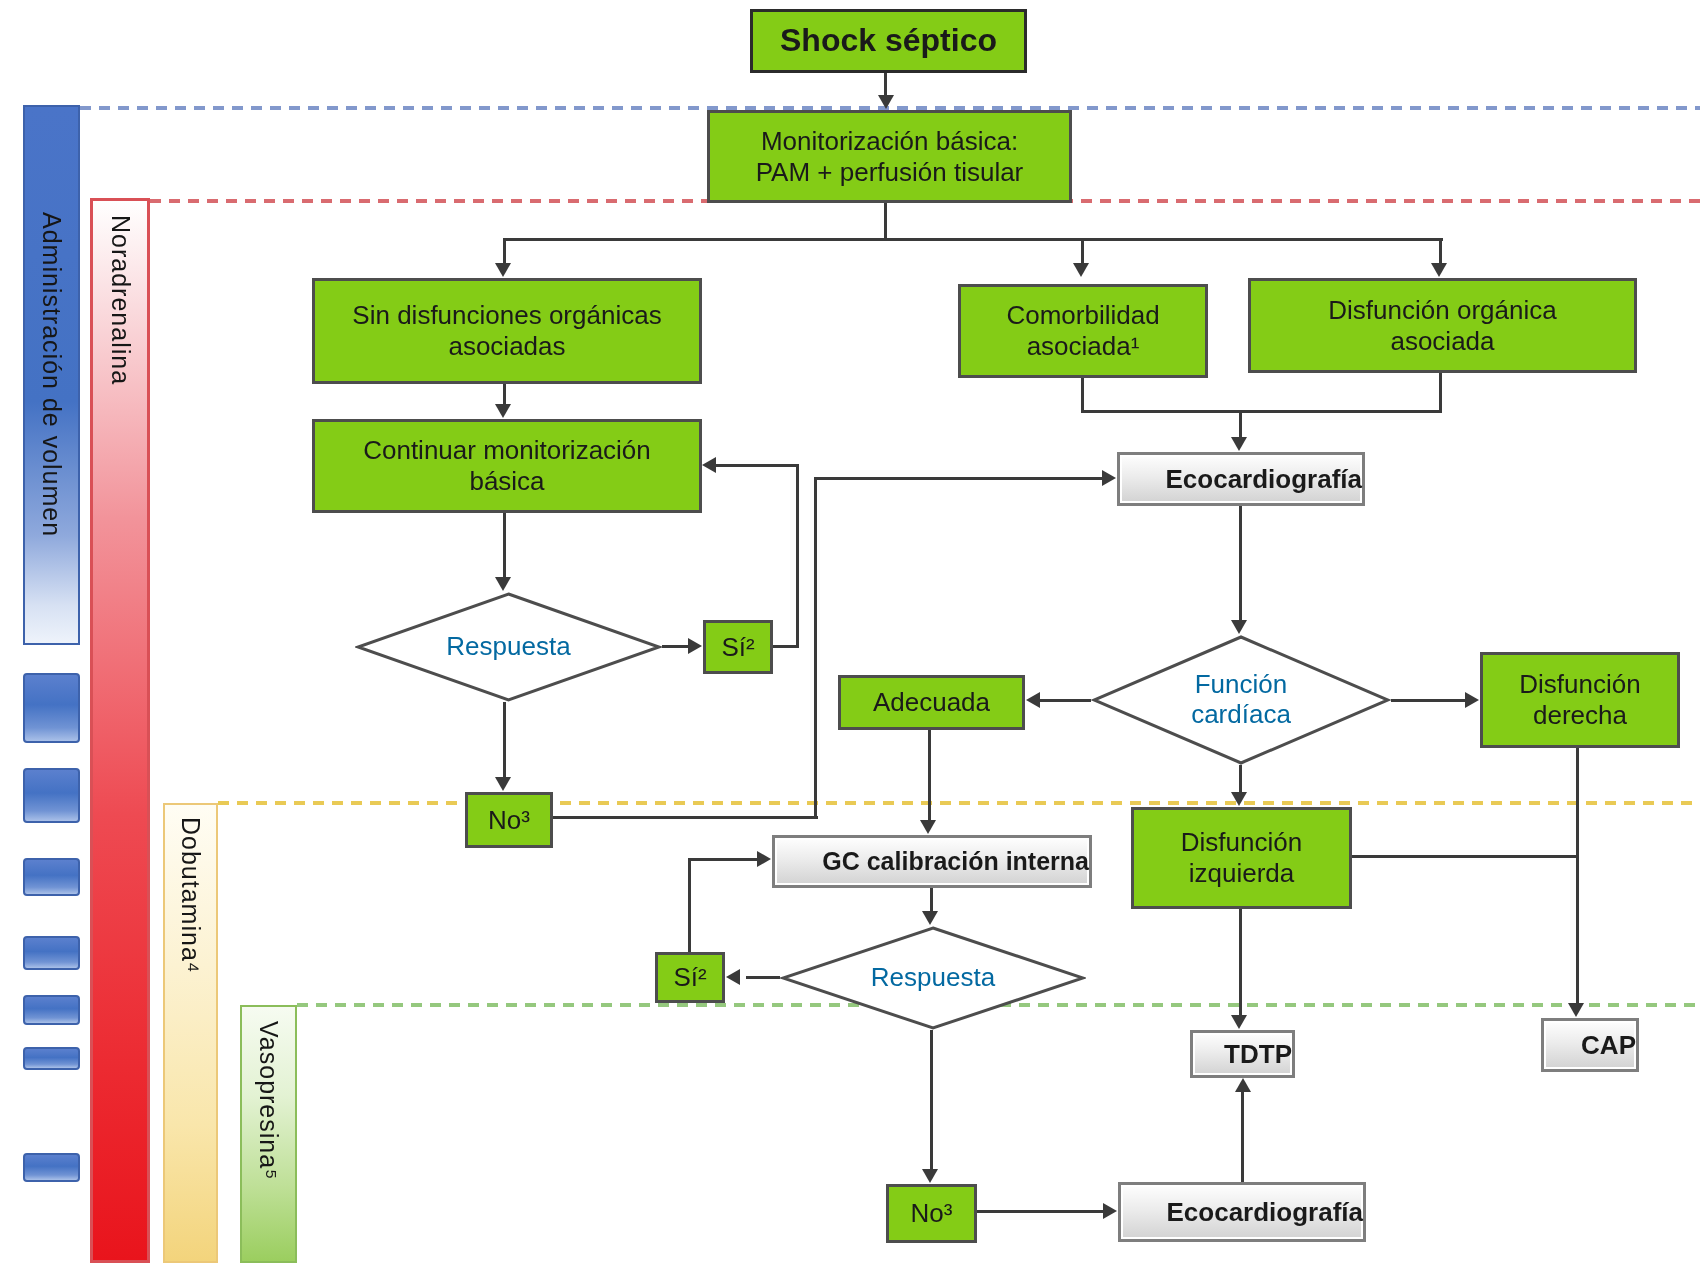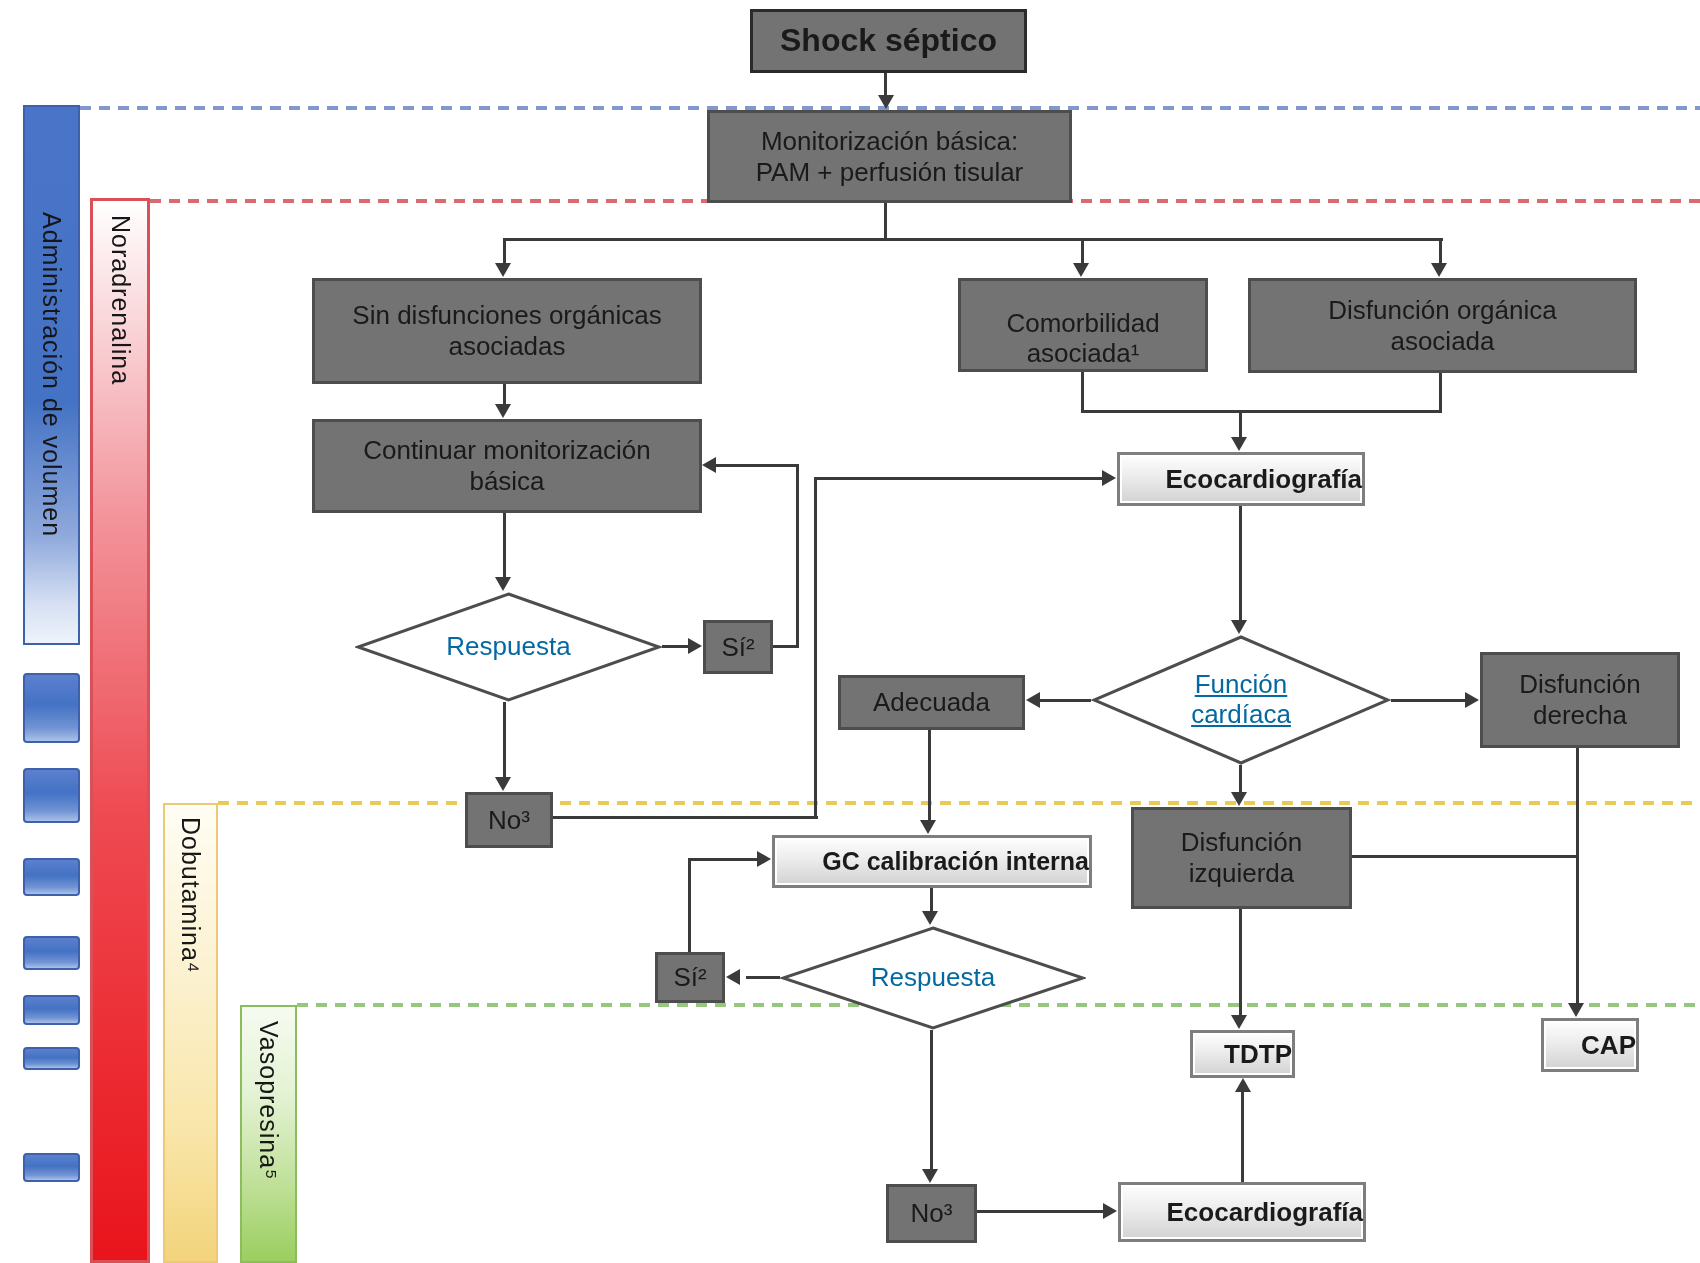--- a/index.html
+++ b/index.html
@@ -1,19 +1,19 @@
 <!DOCTYPE html>
 <html><head>
 <meta charset="utf-8">
 <style>
   html,body{margin:0;padding:0;background:#ffffff;}
   #canvas{position:relative;width:1700px;height:1263px;background:#ffffff;overflow:hidden;
           font-family:"Liberation Sans","DejaVu Sans",sans-serif;color:#111;}
   
-  .node{position:absolute;background:#737373;border:3px solid #4d4d4d;z-index:5;
+  .node{position:absolute;background:#84cc16;border:3px solid #4d4d4d;z-index:5;
         display:flex;align-items:center;justify-content:center;text-align:center;
         font-size:26px;line-height:1.18;white-space:pre-line;box-sizing:border-box;color:#1a1a1a;}
   .node.title{border-color:#2b2b2b;font-size:32px;font-weight:bold;}
   .node.gray{font-weight:bold;border:3px solid #7e7e7e;
         background:linear-gradient(180deg,#fefefe 0%,#ececec 45%,#d2d2d2 100%);
         box-shadow:inset 0 0 0 2px #ffffff;justify-content:flex-end;}
   
   .diamond{position:absolute;z-index:4;}
   .diamond svg{display:block;}
   .dlabel{position:absolute;z-index:5;display:flex;align-items:center;justify-content:center;
@@ -143,21 +143,21 @@
     <span>Shock séptico</span>
   </div>
   <div class="node" style="left:707px;top:110px;width:365px;height:93px;">
     <span>Monitorización básica:
 PAM + perfusión tisular</span>
   </div>
   <div class="node" style="left:312px;top:278px;width:390px;height:106px;">
     <span>Sin disfunciones orgánicas
 asociadas</span>
   </div>
-  <div class="node" style="left:958px;top:278px;width:250px;height:94px;align-items:flex-end;">
+  <div class="node" style="left:958px;top:284px;width:250px;height:94px;">
     <span>Comorbilidad
 asociada¹</span>
   </div>
   <div class="node" style="left:312px;top:419px;width:390px;height:94px;">
     <span>Continuar monitorización
 básica</span>
   </div>
   <div class="node" style="left:1248px;top:278px;width:389px;height:95px;">
     <span>Disfunción orgánica
 asociada</span>
@@ -206,21 +206,21 @@
         <polygon points="153.5,2 304,55 153.5,108 3,55" fill="#ffffff" stroke="#4d4d4d" stroke-width="3"></polygon>
       </svg>
   </div>
   <div class="dlabel" style="left:355px;top:592px;width:307px;height:110px;">Respuesta</div>
 
   <div class="diamond" style="left:1091px;top:635px;">
     <svg width="300" height="130">
         <polygon points="150,2 297,65 150,128 3,65" fill="#ffffff" stroke="#4d4d4d" stroke-width="3"></polygon>
       </svg>
   </div>
-  <div class="dlabel" style="left:1091px;top:635px;width:300px;height:130px;text-decoration:underline;">Función
+  <div class="dlabel" style="left:1091px;top:635px;width:300px;height:130px;">Función
 cardíaca</div>
 
   <div class="diamond" style="left:780px;top:926px;">
     <svg width="306" height="104">
         <polygon points="153,2 303,52 153,102 3,52" fill="#ffffff" stroke="#4d4d4d" stroke-width="3"></polygon>
       </svg>
   </div>
   <div class="dlabel" style="left:780px;top:926px;width:306px;height:104px;">Respuesta</div>
 
 </div>

